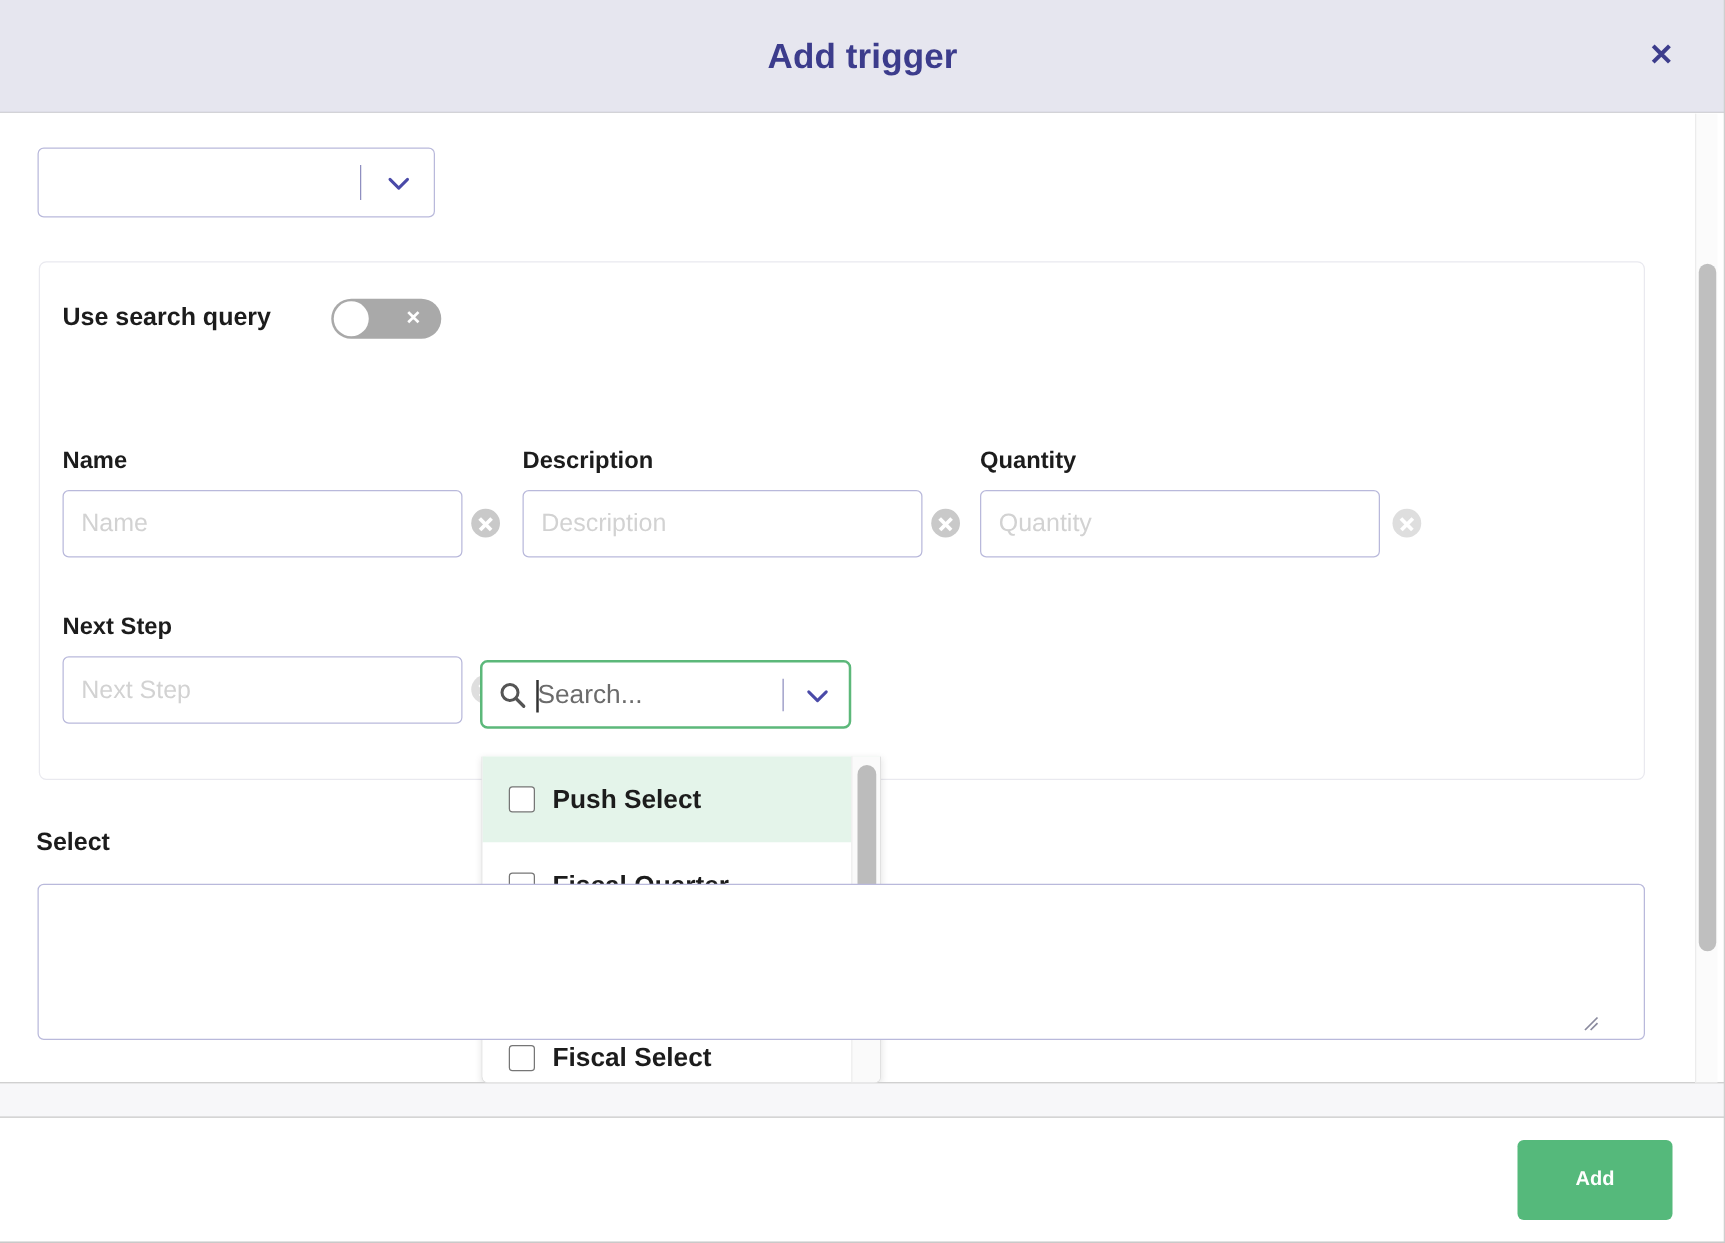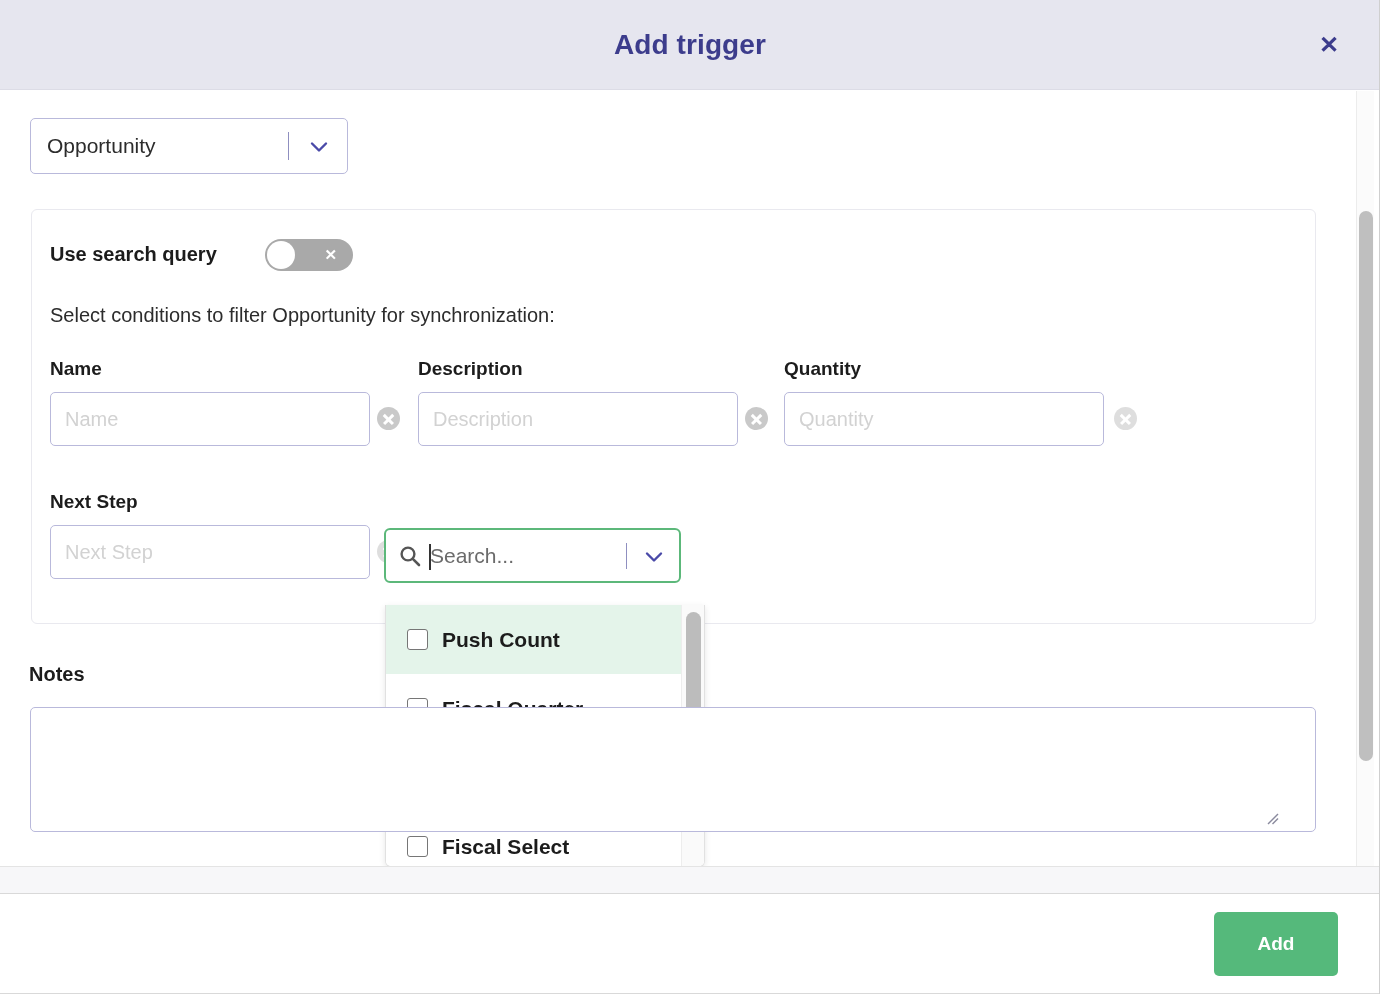--- a/index.html
+++ b/index.html
@@ -339,21 +339,21 @@
   }
   #add-button {
     position: absolute;
     right: 42px; top: 18px;
     width: 124px; height: 64px;
     background: #55b97b;
     border: none;
     border-radius: 5px;
     color: #ffffff;
     font-family: "Liberation Sans", sans-serif;
-    font-size: 19px;
+    font-size: 16px;
     font-weight: bold;
     cursor: pointer;
   }
 
   
   #page-scrollbar {
     position: absolute;
     right: 6px; top: 91px;
     width: 18px; height: 775px;
     background: #fbfbfb;
@@ -382,40 +382,38 @@
 
   <div id="modal-header">
     <div id="modal-title">Add trigger</div>
     <div id="close-btn">✕</div>
   </div>
 
   <div id="modal-body">
     <div id="body-inner">
 
       <div id="object-select">
-        <span id="object-select-value">Opportunity</span>
         <span id="object-select-divider"></span>
         <span id="object-select-caret" class="caret">
           <svg width="20" height="20" viewBox="0 0 20 20">
               <path d="M3 6.5 L10 13.5 L17 6.5" stroke="#4a4aa8" stroke-width="2.4" fill="none" stroke-linecap="round" stroke-linejoin="round"></path>
             </svg>
         </span>
       </div>
 
       <div id="conditions-card">
 
         <div id="use-search-query-row">
           <span id="use-search-query-label">Use search query</span>
           <div id="use-search-query-toggle">
             <span id="toggle-knob"></span>
             <span id="toggle-x">✕</span>
           </div>
         </div>
 
-        <div id="conditions-hint">Select conditions to filter Opportunity for synchronization:</div>
 
         <span class="field-label" style="left:18px; top:148px;">Name</span>
         <input class="field-input" style="left: 18px; top: 182px;" placeholder="Name">
         <span class="clear-btn" style="left:345px; top:197px;"></span>
 
         <span class="field-label" style="left:386px; top:148px;">Description</span>
         <input class="field-input" style="left: 386px; top: 182px;" placeholder="Description">
         <span class="clear-btn" style="left:713px; top:197px;"></span>
 
         <span class="field-label" style="left:752px; top:148px;">Quantity</span>
@@ -440,40 +438,40 @@
         <span id="search-caret" class="caret">
           <svg width="20" height="20" viewBox="0 0 20 20">
               <path d="M3 6.5 L10 13.5 L17 6.5" stroke="#4a4aa8" stroke-width="2.4" fill="none" stroke-linecap="round" stroke-linejoin="round"></path>
             </svg>
         </span>
       </div>
 
       <div id="dropdown">
         <div class="dropdown-item highlighted">
           <span class="dropdown-checkbox"></span>
-          <span class="dropdown-label">Push Count</span>
+          <span class="dropdown-label">Push Select</span>
         </div>
         <div class="dropdown-item">
           <span class="dropdown-checkbox"></span>
           <span class="dropdown-label">Fiscal Quarter</span>
         </div>
         <div class="dropdown-item">
           <span class="dropdown-checkbox"></span>
           <span class="dropdown-label">Fiscal Year</span>
         </div>
         <div class="dropdown-item">
           <span class="dropdown-checkbox"></span>
           <span class="dropdown-label">Fiscal Select</span>
         </div>
         <div id="dropdown-scroll-track">
           <div id="dropdown-scroll-thumb"></div>
         </div>
       </div>
 
-      <span id="notes-label">Notes</span>
+      <span id="notes-label">Select</span>
       <textarea id="notes-textarea" placeholder="" style=""></textarea>
       <span id="notes-resize-handle">
         <svg width="14" height="14" viewBox="0 0 14 14">
           <line x1="2" y1="12" x2="12" y2="2" stroke="#8a8a9e" stroke-width="1.4"></line>
           <line x1="6.5" y1="12" x2="12" y2="6.5" stroke="#8a8a9e" stroke-width="1.4"></line>
         </svg>
       </span>
 
     </div>
   </div>

